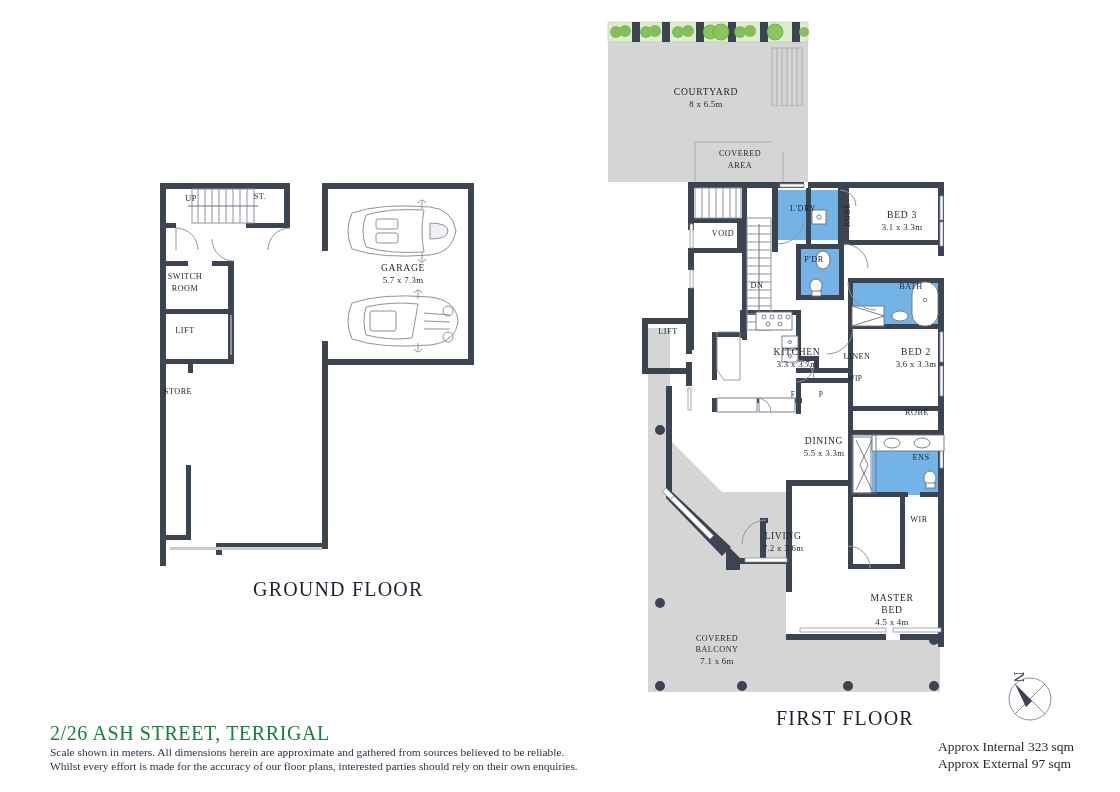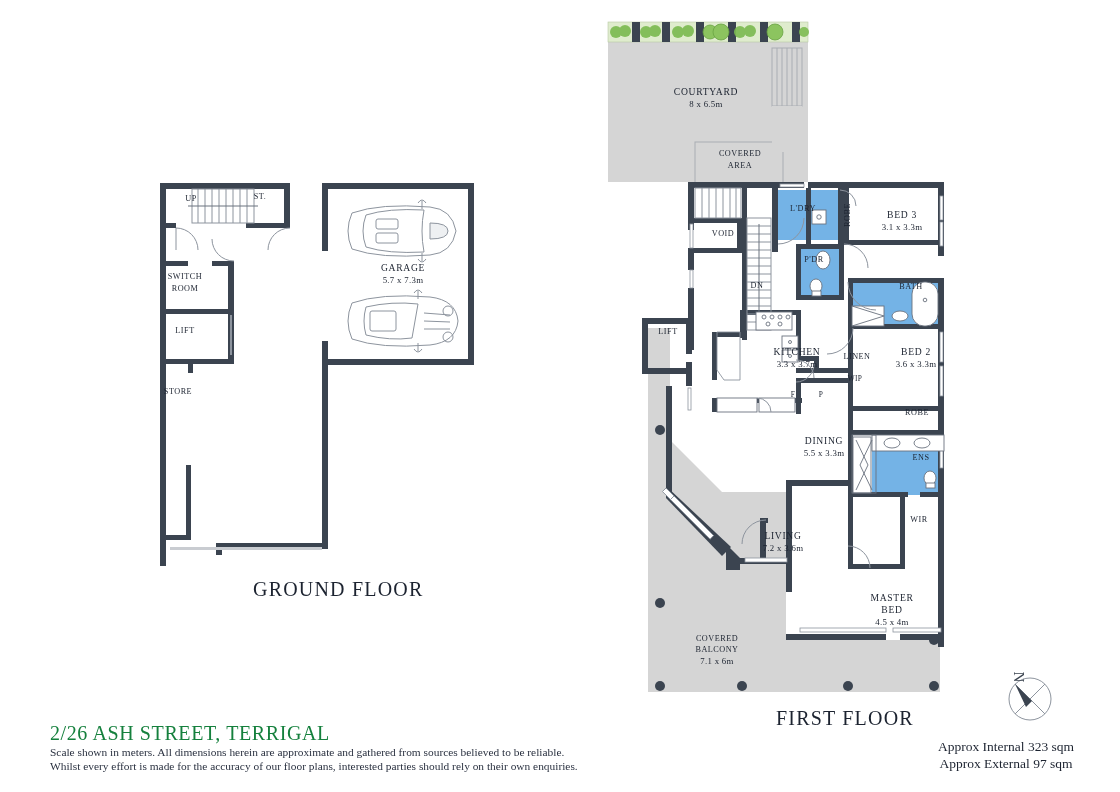--- a/index.html
+++ b/index.html
@@ -26,21 +26,21 @@
     font-size:20px;letter-spacing:.6px;color:#15803d;white-space:nowrap;
   }
   #disclaimer{}
   .disc-line{
     font-family:"Liberation Serif", serif;
     font-size:11.4px;line-height:14px;color:#2a3140;white-space:nowrap;
   }
   #areas-block{position:absolute;left:938px;top:738px;text-align:left;}
   .area-line{
     font-family:"Liberation Serif", serif;
-    font-size:13.5px;line-height:17px;color:#1c2330;white-space:nowrap;text-align:center;
+    font-size:13.5px;line-height:17px;color:#1c2330;white-space:nowrap;
   }
   #compass{position:absolute;left:995px;top:663px;width:62px;height:62px;}
   .rm{font-family:"Liberation Serif", serif;fill:#1c2330;text-anchor:middle;}
   .rm-name{font-size:9.6px;letter-spacing:.7px;}
   .rm-dim{font-size:8.8px;letter-spacing:.3px;}
   .rm-sm{font-size:8.2px;letter-spacing:.5px;}
   .rm-xs{font-size:7.4px;letter-spacing:.4px;}
 </style>
 </head>
 <body>

